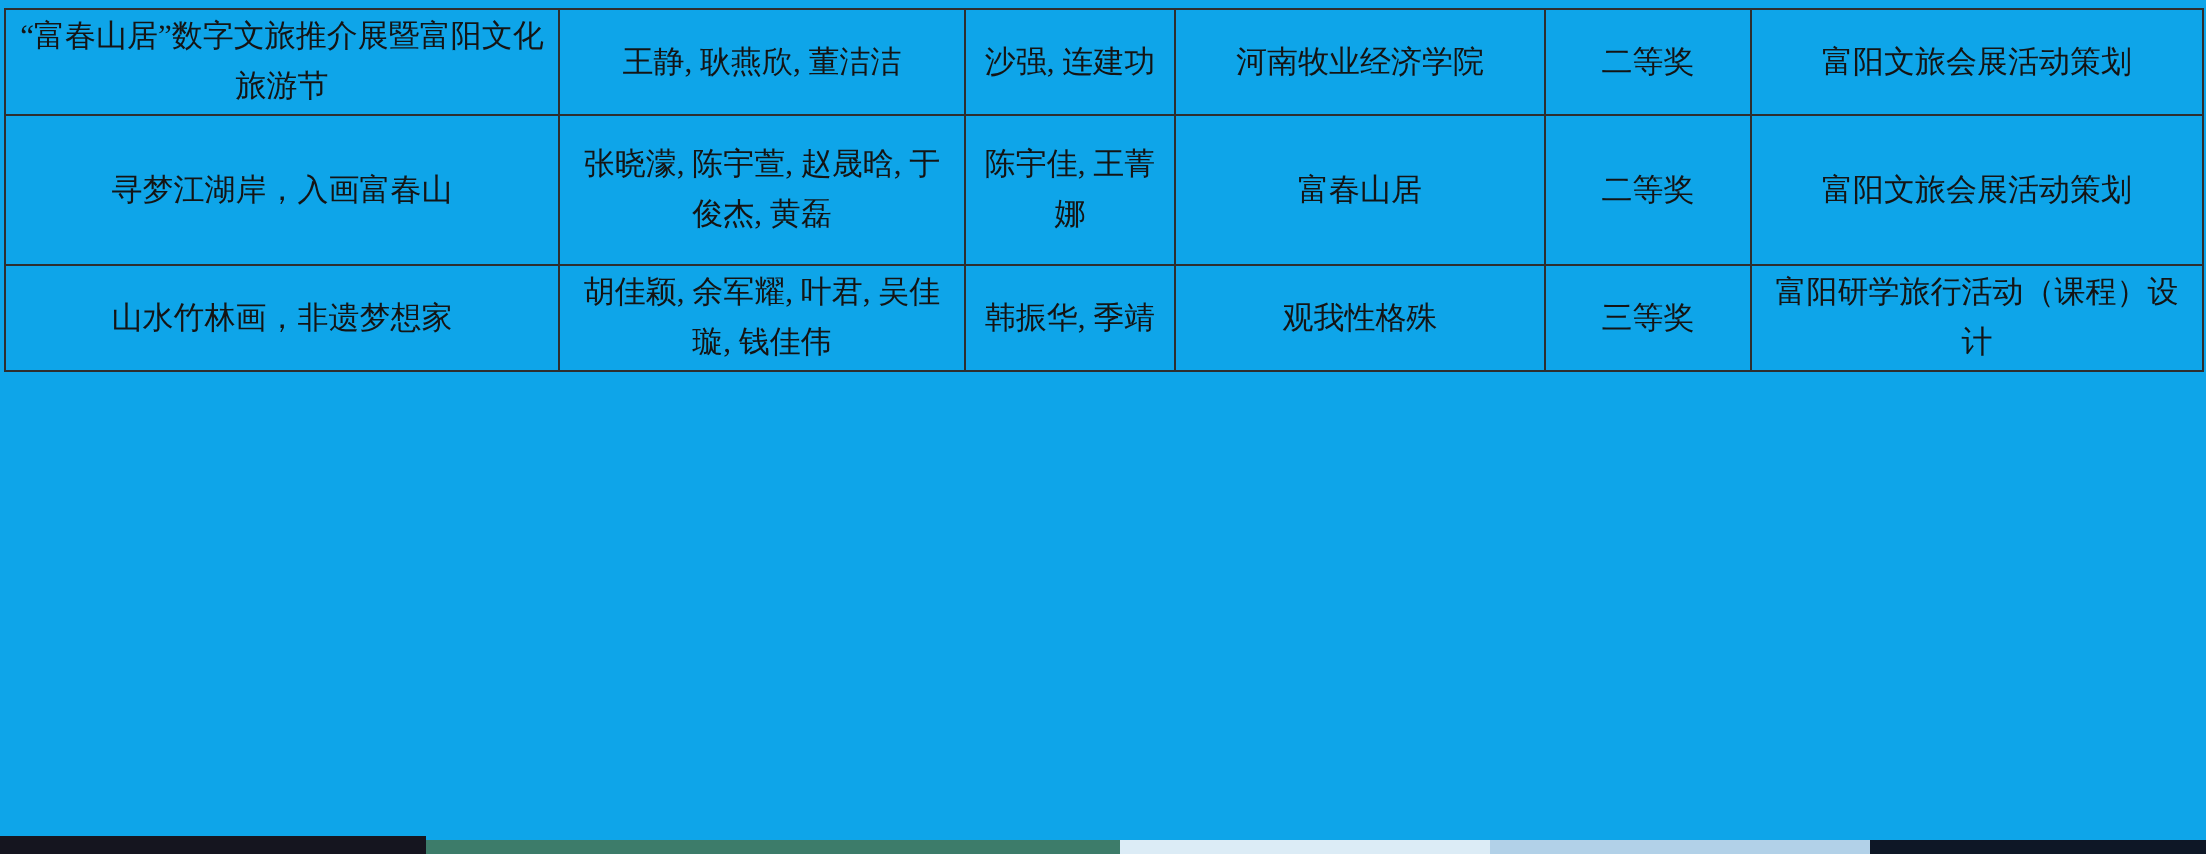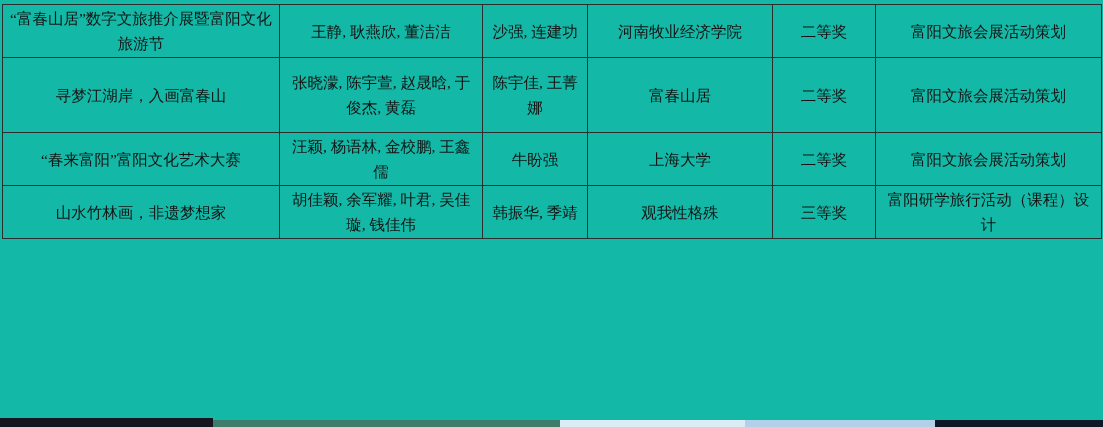--- a/index.html
+++ b/index.html
@@ -1,19 +1,19 @@
 <!DOCTYPE html>
 <html><head>
 <meta charset="utf-8">
 <style>
   html,body { margin:0; padding:0; background:#ffffff; }
   .page {
     position:relative;
     width:1103px; height:427px;
-    background:#14b8a6;
+    background:#0ea5e9;
     overflow:hidden;
     font-family:"Liberation Serif","DejaVu Serif",serif;
   }
   table.award-table {
     position:absolute; left:2px; top:4px;
     width:1099px;
     border-collapse:collapse;
     table-layout:fixed;
   }
   .award-table td {
@@ -73,28 +73,20 @@
         </tr>
         <tr>
           <td>寻梦江湖岸，入画富春山</td>
           <td>张晓濛, 陈宇萱, 赵晟晗, 于俊杰, 黄磊</td>
           <td>陈宇佳, 王菁娜</td>
           <td>富春山居</td>
           <td>二等奖</td>
           <td>富阳文旅会展活动策划</td>
         </tr>
         <tr>
-          <td>“春来富阳”富阳文化艺术大赛</td>
-          <td>汪颖, 杨语林, 金校鹏, 王鑫儒</td>
-          <td>牛盼强</td>
-          <td>上海大学</td>
-          <td>二等奖</td>
-          <td>富阳文旅会展活动策划</td>
-        </tr>
-        <tr>
           <td>山水竹林画，非遗梦想家</td>
           <td>胡佳颖, 余军耀, 叶君, 吴佳璇, 钱佳伟</td>
           <td>韩振华, 季靖</td>
           <td>观我性格殊</td>
           <td>三等奖</td>
           <td>富阳研学旅行活动（课程）设计</td>
         </tr>
       </tbody>
   </table>
 

